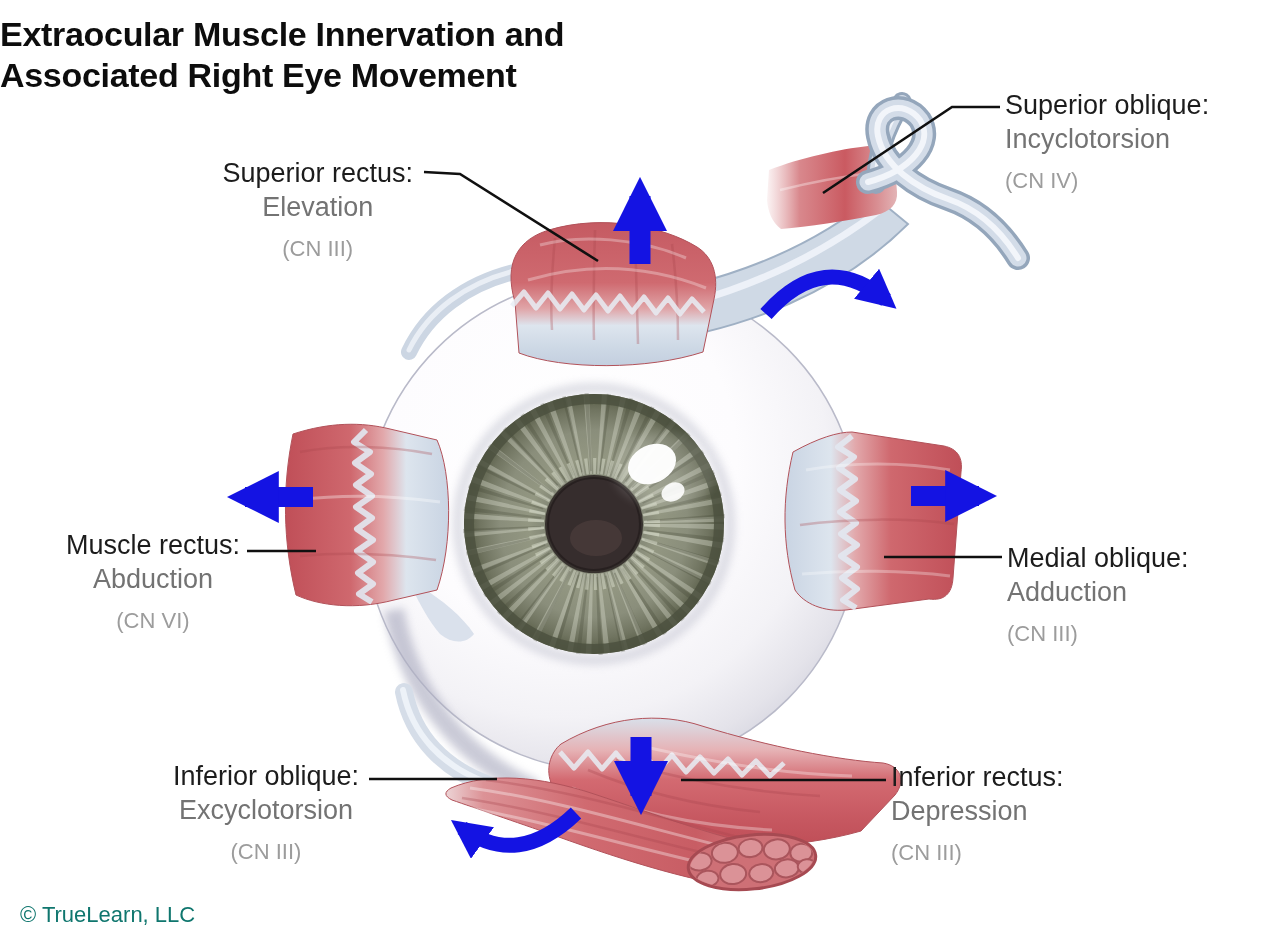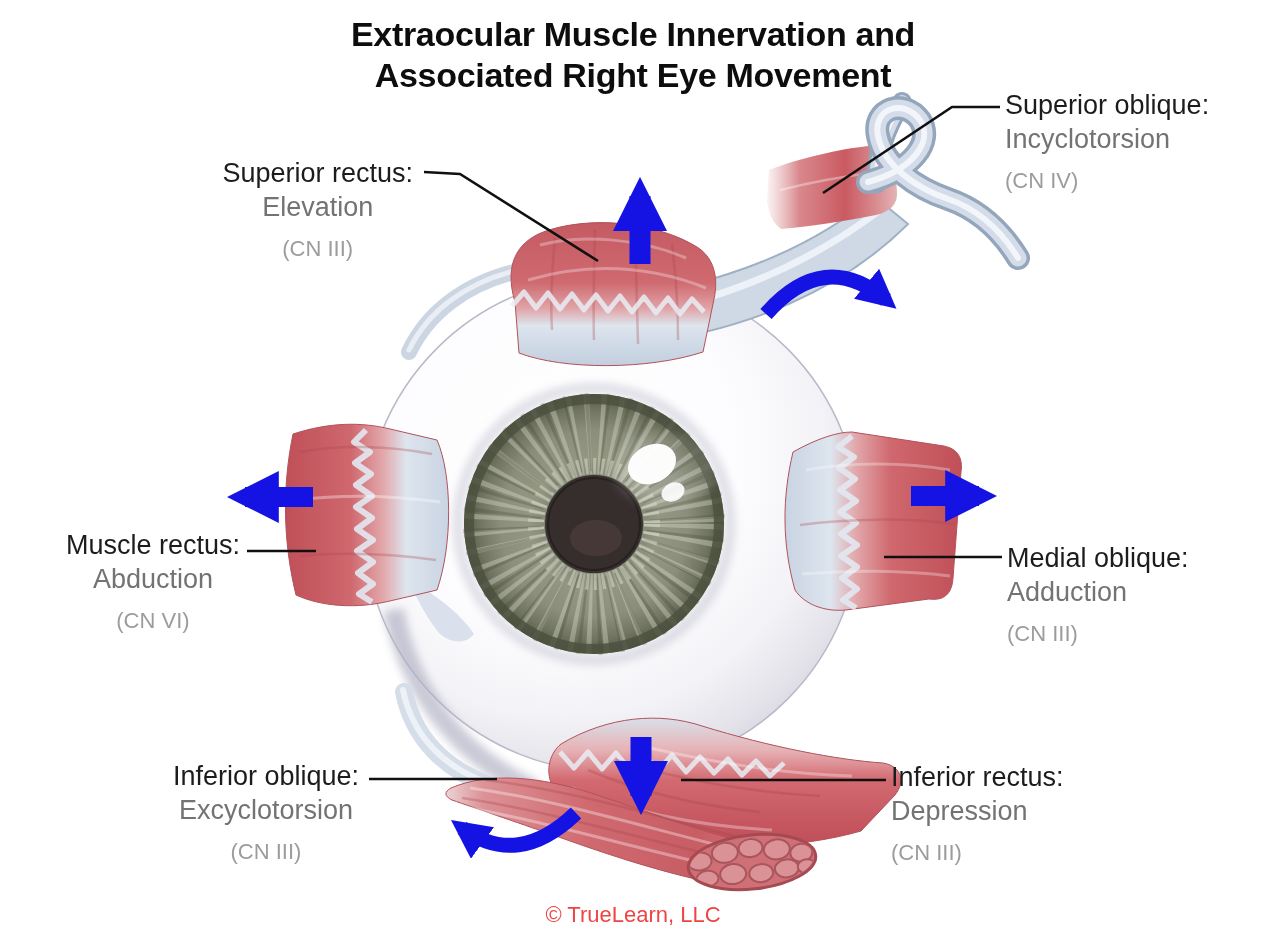--- a/index.html
+++ b/index.html
@@ -2,36 +2,36 @@
 <html><head>
 <meta charset="utf-8">
 <style>
   html,body{margin:0;padding:0;background:#ffffff;}
   .stage{
     position:relative;width:1266px;height:947px;background:#ffffff;
     font-family:"Liberation Sans",sans-serif;overflow:hidden;
   }
   .fig{position:absolute;left:0;top:0;width:1266px;height:947px;}
   .title{
-    position:absolute;top:14px;left:0;right:0;text-align:center;
+    position:absolute;top:14px;left:0;right:0;text-align:left;
     font-weight:bold;font-size:34px;line-height:41px;color:#0d0d0d;letter-spacing:-0.3px;
   }
   .eom-label{position:absolute;font-size:27px;line-height:34px;color:#1c1c1c;}
   .eom-label .action{color:#737373;}
   .eom-label .nerve{color:#9c9c9c;font-size:22px;line-height:30px;margin-top:10px;}
   .ra{text-align:center;}
   .label-so{left:1005px;top:88px;}
   .label-sr{right:853px;top:156px;}
   .label-lr{right:1026px;top:528px;}
   .label-mr{left:1007px;top:541px;}
   .label-io{right:907px;top:759px;}
   .label-ir{left:891px;top:760px;}
   .copyright{
-    position:absolute;top:902px;left:0;right:0;text-align:center;
-    font-size:22px;color:#ef4444;
+    position:absolute;top:902px;left:0;right:0;
+    font-size:22px;color:#0f766e;padding-left:20px;
   }
 </style>
 </head>
 <body>
 
 <div class="stage">
 
   <svg class="fig" viewBox="0 0 1266 947">
     <defs>
       <radialGradient id="scleraGrad" cx="0.40" cy="0.36" r="0.78">

